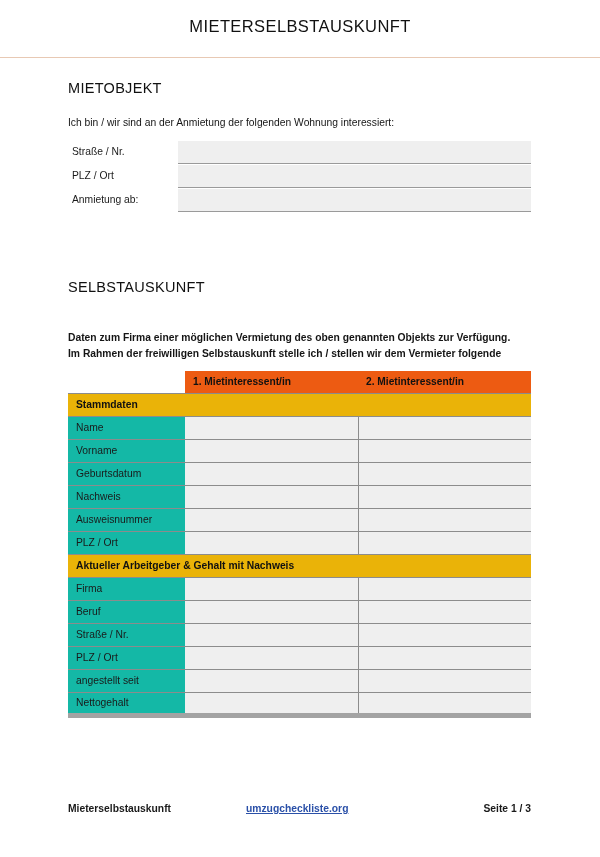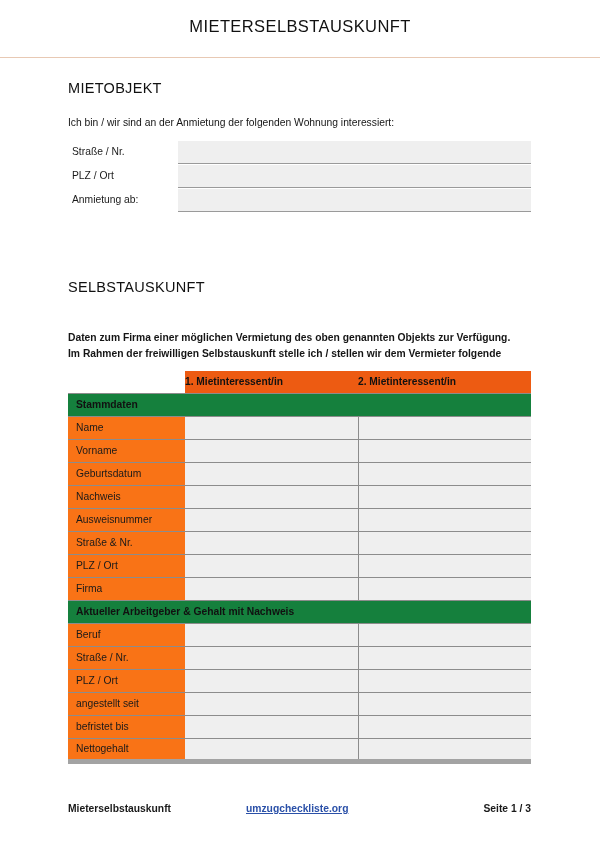--- a/index.html
+++ b/index.html
@@ -136,36 +136,37 @@
   tr.head-row td { height: 22px; }
   td.head-blank {
     background: #ffffff;
     border: none;
   }
   td.head-orange {
     background: #ED5B12;
     color: #111111;
     font-weight: bold;
     font-size: 10.2px;
+    padding-left: 8px;
   }
 
   
   td.band {
-    background: #15803d;
+    background: #eab308;
     font-weight: bold;
     font-size: 10.3px;
     color: #111111;
     padding-left: 8px;
     border-top: 1px solid #8c8c8c;
     border-bottom: 1px solid #8c8c8c;
   }
 
   
   td.lbl {
-    background: #f97316;
+    background: #14b8a6;
     padding-left: 8px;
     color: #1a1a1a;
     border-bottom: 1px solid #8c8c8c;
   }
   td.val {
     background: #efefef;
     border-bottom: 1px solid #8c8c8c;
   }
   td.val.sep {
     border-left: 1px solid #8c8c8c;
@@ -277,60 +278,50 @@
         <td class="val"></td>
         <td class="val sep"></td>
       </tr>
       <tr>
         <td class="lbl">Ausweisnummer</td>
         <td class="val"></td>
         <td class="val sep"></td>
       </tr>
 
       <tr>
-        <td class="lbl">Straße &amp; Nr.</td>
-        <td class="val"></td>
-        <td class="val sep"></td>
-      </tr>
-      <tr>
         <td class="lbl">PLZ / Ort</td>
         <td class="val"></td>
         <td class="val sep"></td>
       </tr>
 
       <tr>
+        <td class="band" colspan="3">Aktueller Arbeitgeber &amp; Gehalt mit Nachweis</td>
+      </tr>
+      <tr>
         <td class="lbl">Firma</td>
         <td class="val"></td>
         <td class="val sep"></td>
       </tr>
       <tr>
-        <td class="band" colspan="3">Aktueller Arbeitgeber &amp; Gehalt mit Nachweis</td>
-      </tr>
-      <tr>
         <td class="lbl">Beruf</td>
         <td class="val"></td>
         <td class="val sep"></td>
       </tr>
       <tr>
         <td class="lbl">Straße / Nr.</td>
         <td class="val"></td>
         <td class="val sep"></td>
       </tr>
       <tr>
         <td class="lbl">PLZ / Ort</td>
         <td class="val"></td>
         <td class="val sep"></td>
       </tr>
       <tr>
         <td class="lbl">angestellt seit</td>
-        <td class="val"></td>
-        <td class="val sep"></td>
-      </tr>
-      <tr>
-        <td class="lbl">befristet bis</td>
         <td class="val"></td>
         <td class="val sep"></td>
       </tr>
       <tr class="last-row">
         <td class="lbl">Nettogehalt</td>
         <td class="val"></td>
         <td class="val sep"></td>
       </tr>
     </tbody>
   </table>

